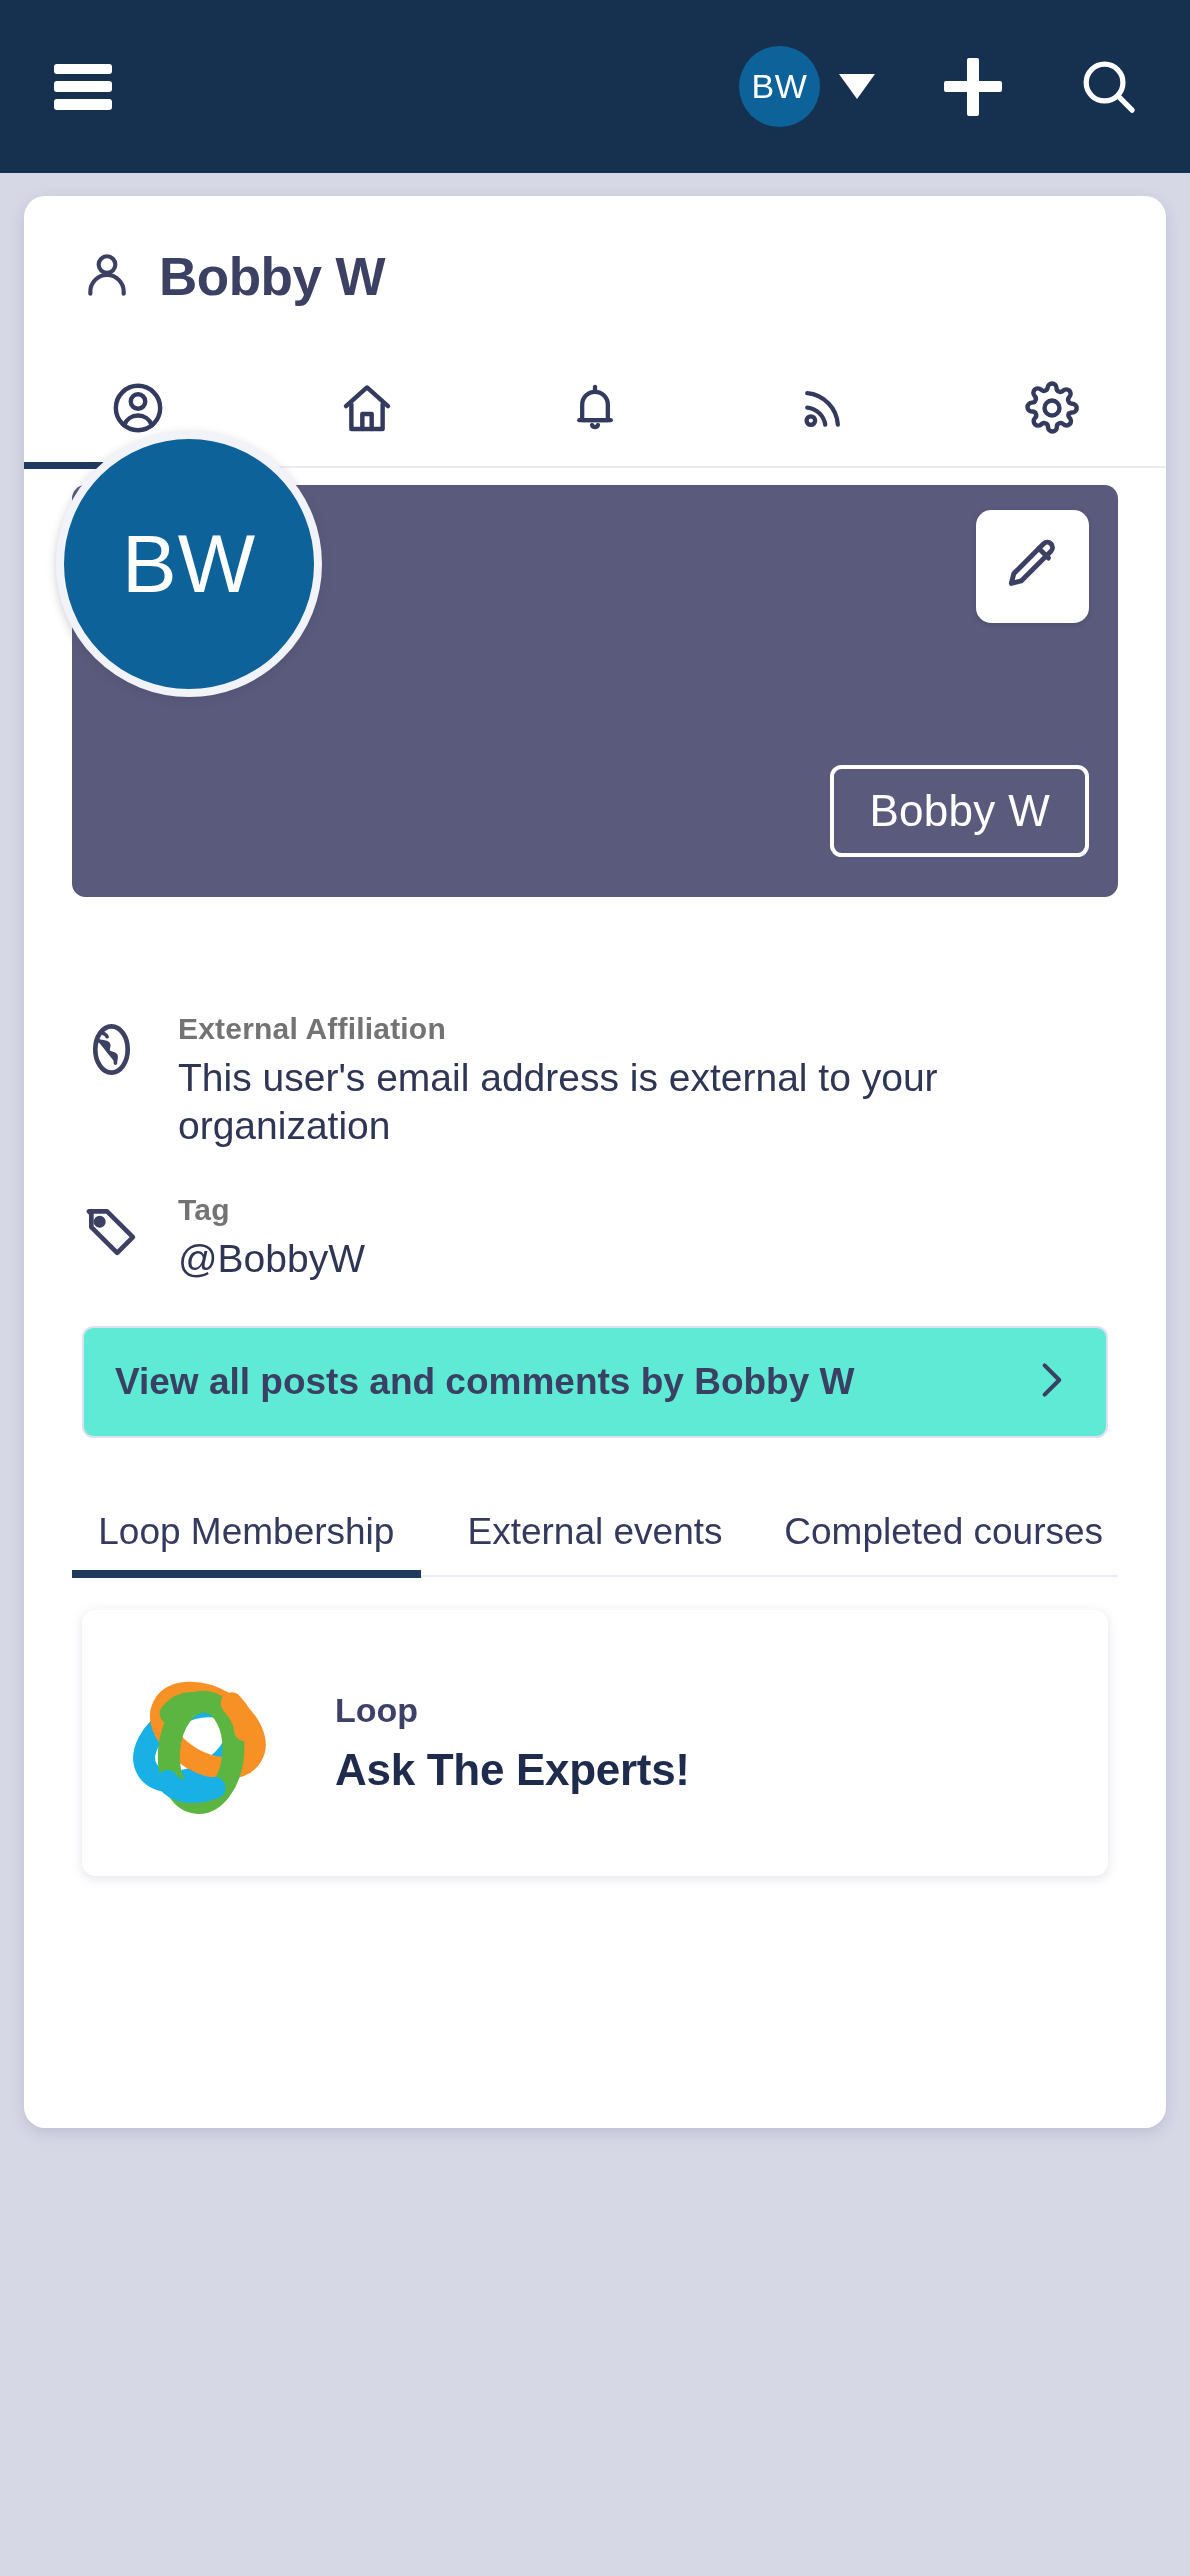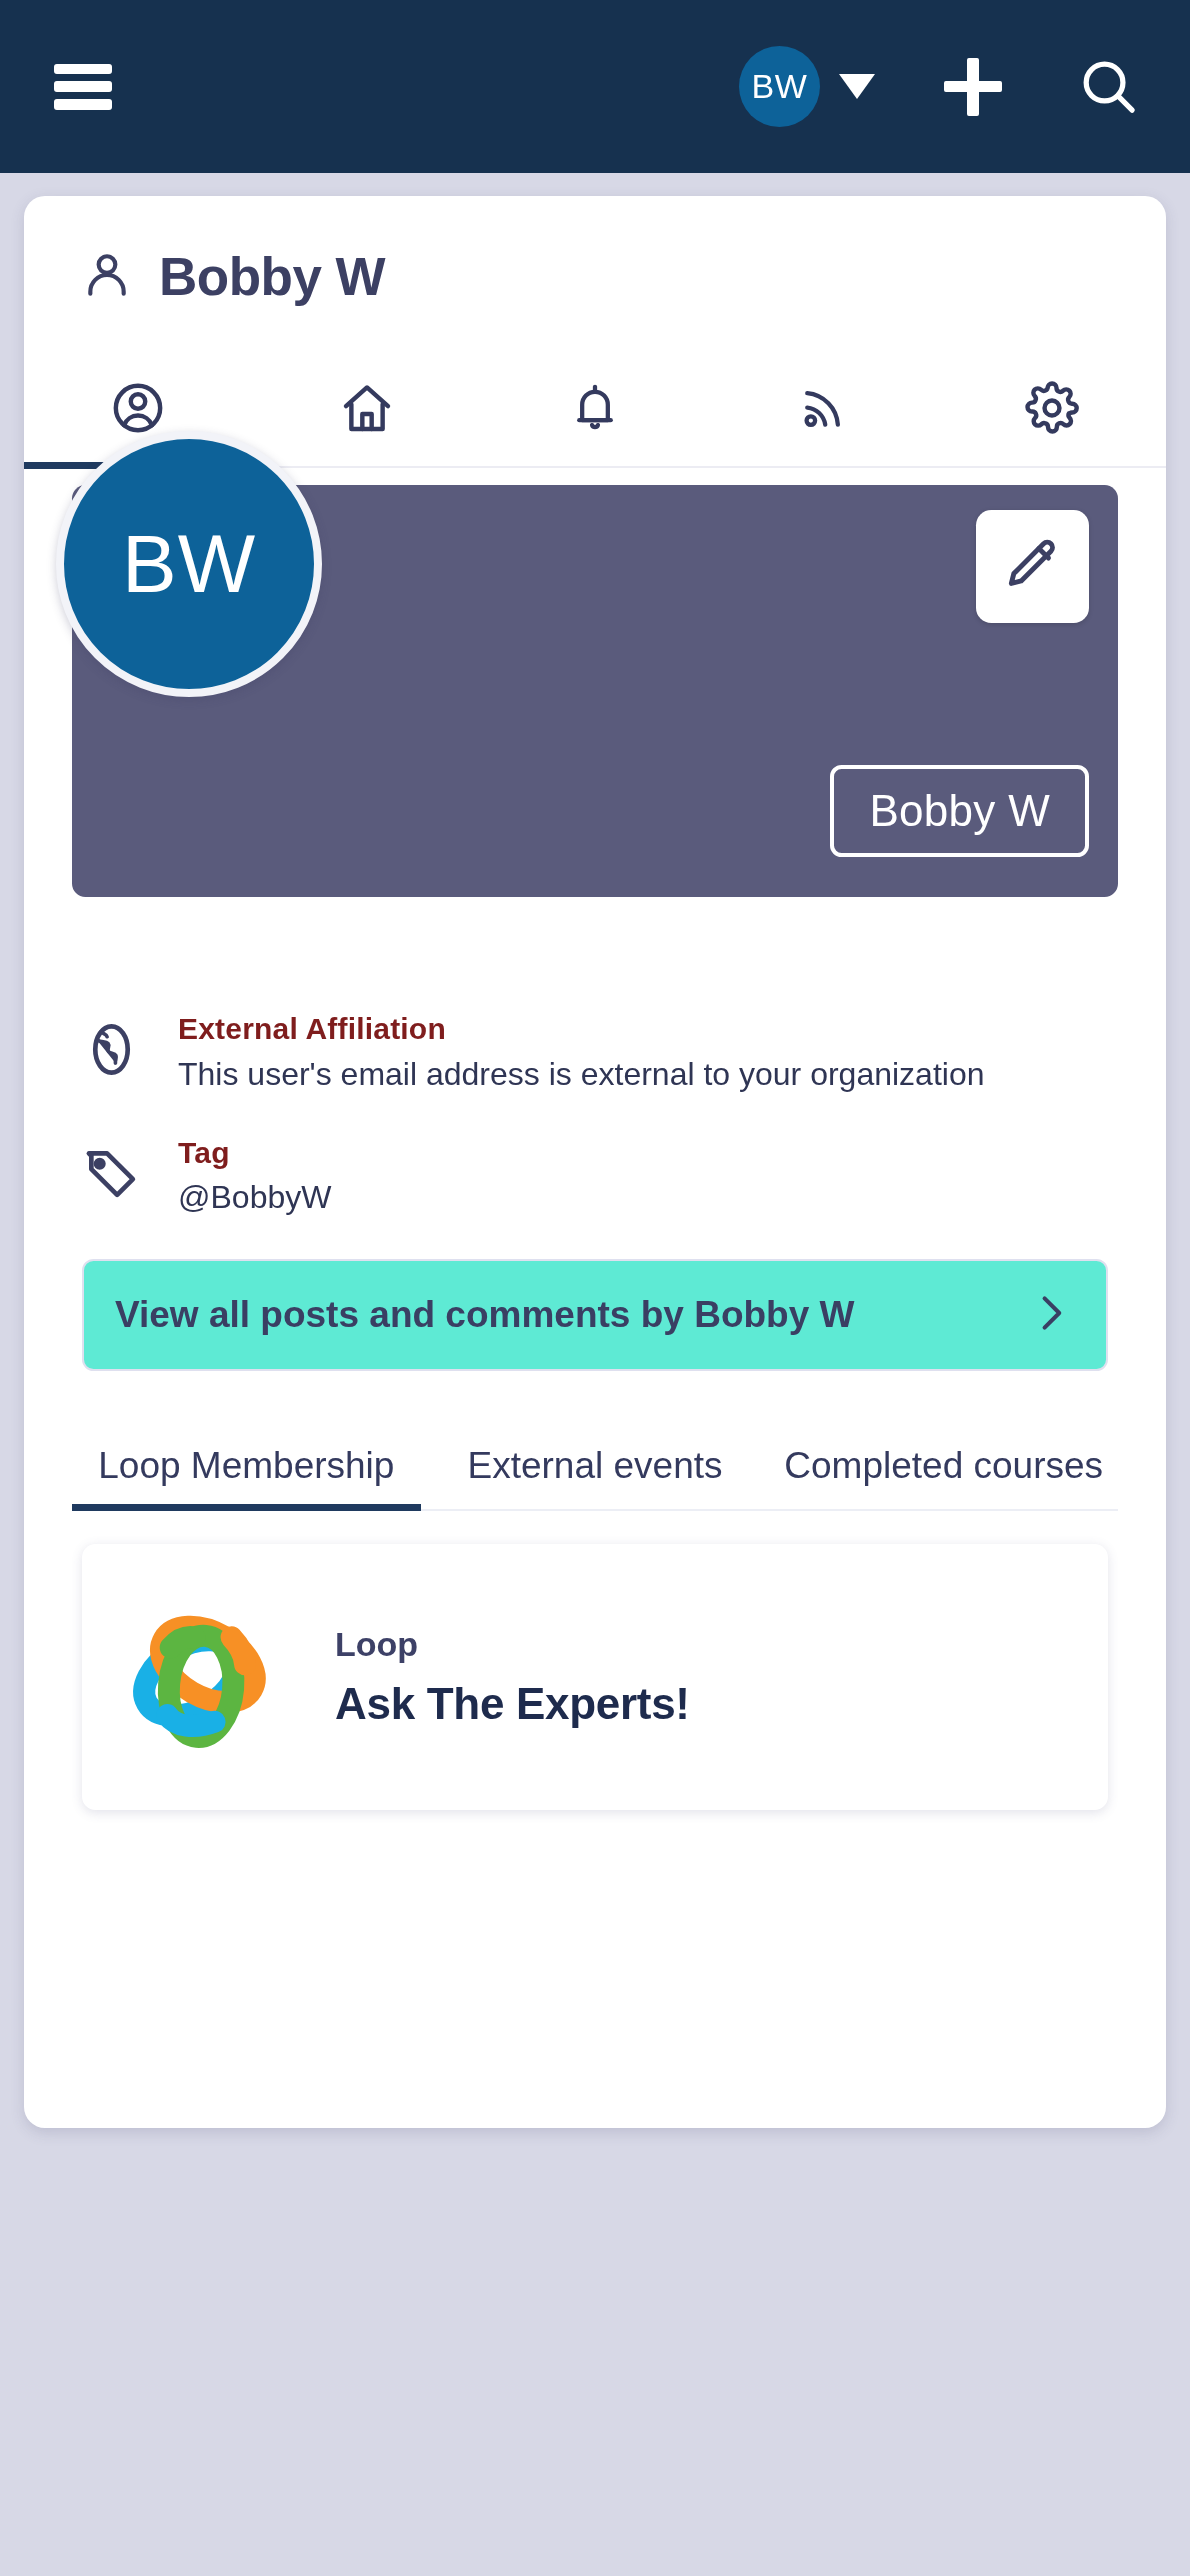--- a/index.html
+++ b/index.html
@@ -197,26 +197,26 @@
     margin-bottom: 42px;
   }
   .info-icon {
     flex: 0 0 61px;
     padding-top: 7.7px;
   }
   .info-body { flex: 1; }
   .info-label {
     font-size: 30px;
     font-weight: bold;
-    color: #7f1d1d;
+    color: #737373;
     margin-bottom: 7.7px;
     letter-spacing: 0.2px;
   }
   .info-value {
-    font-size: 32px;
+    font-size: 39px;
     color: #2f3554;
     line-height: 1.25;
   }
 
   
   .view-all {
     margin: 13.4px 58px 0 58px;
     height: 112px;
     border: 2.9px solid #dfe0ef;
     border-radius: 11.5px;

